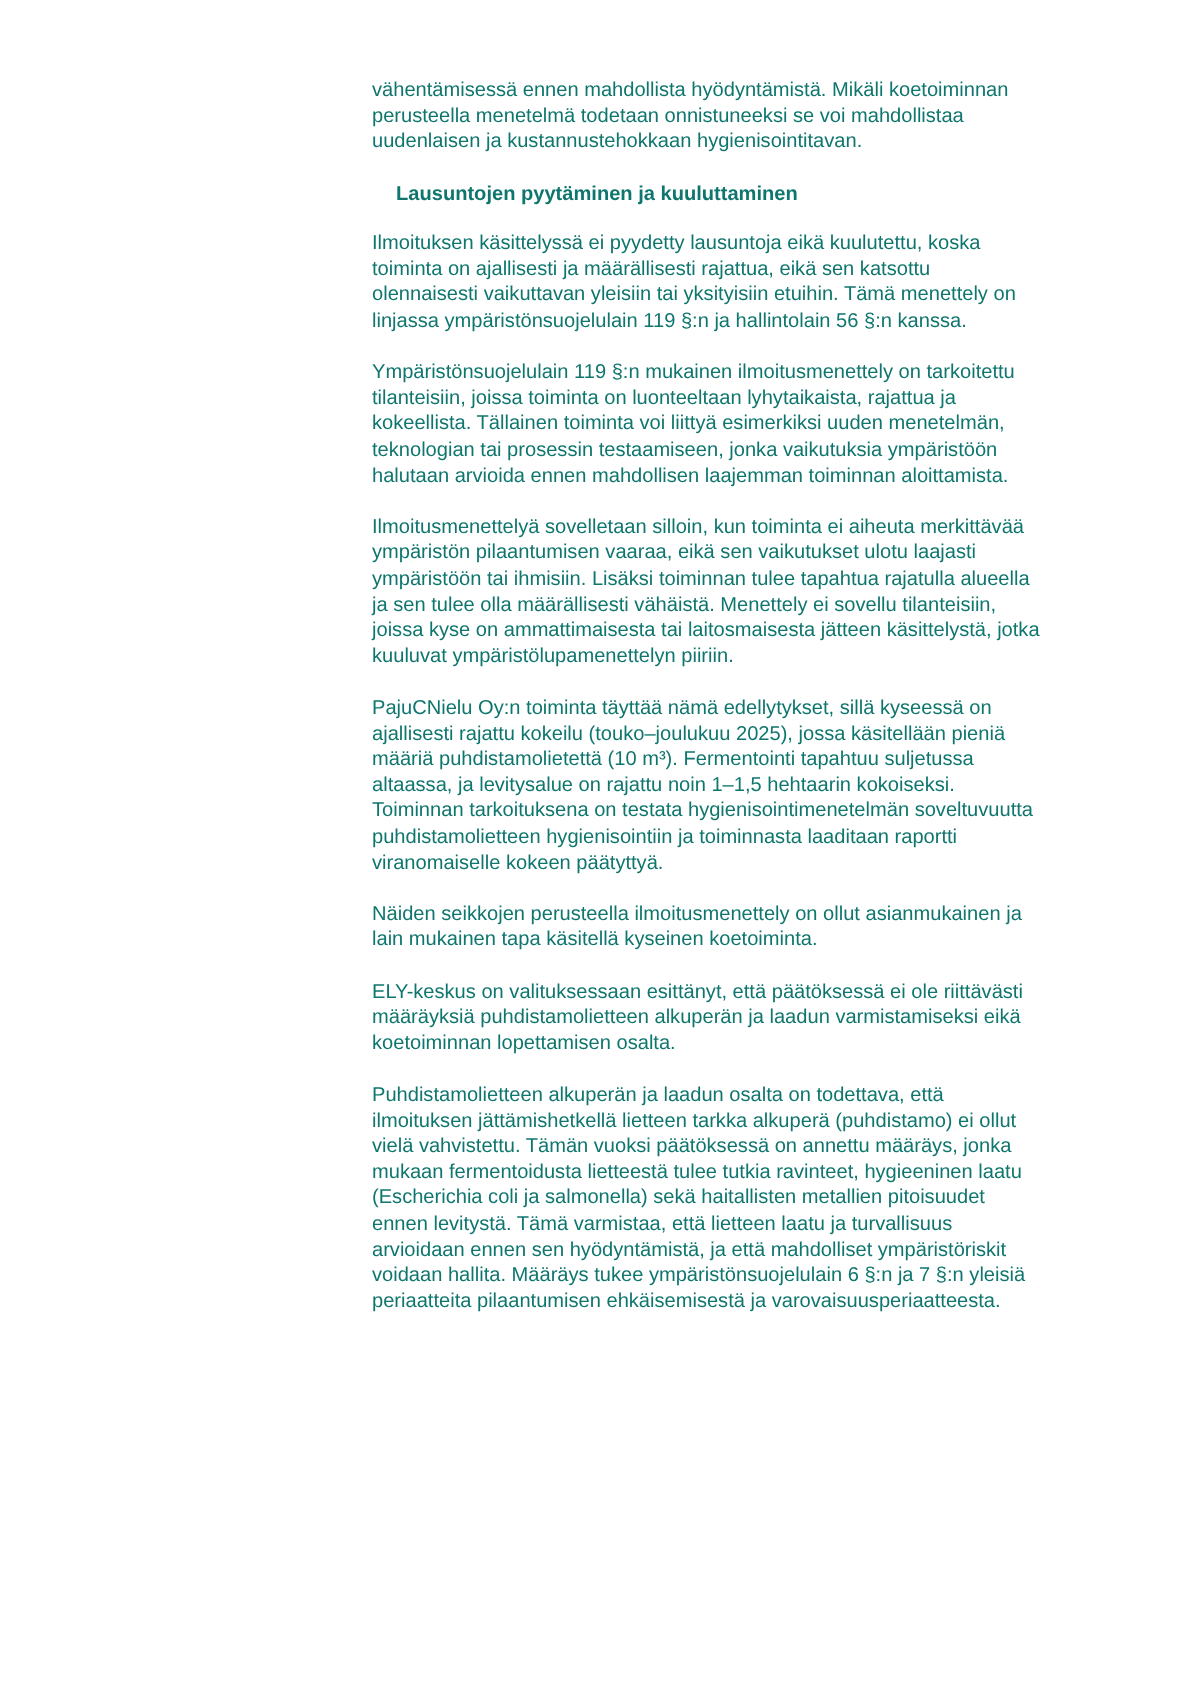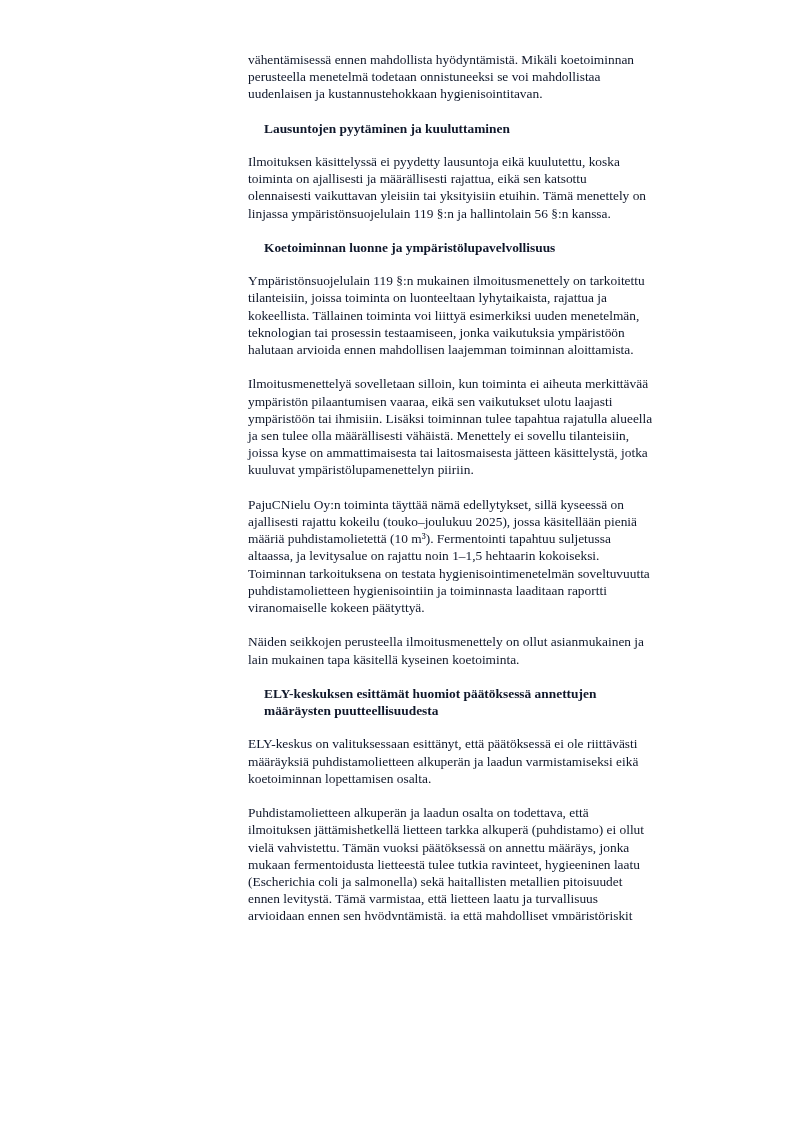--- a/index.html
+++ b/index.html
@@ -6,22 +6,22 @@
     margin: 0;
     padding: 0;
     background: #ffffff;
   }
   .page {
     position: relative;
     width: 794px;
     height: 920px;
     background: #ffffff;
     overflow: hidden;
-    font-family: Liberation Serif, serif;
-    color: #0f172a;
+    font-family: Liberation Sans, sans-serif;
+    color: #0f766e;
   }
   .content {
     position: absolute;
     left: 248px;
     top: 51px;
     width: 538px;
     font-size: 13.4px;
     line-height: 17.2px;
   }
   .para {
@@ -46,21 +46,20 @@
     <p class="para">vähentämisessä ennen mahdollista hyödyntämistä. Mikäli koetoiminnan
 perusteella menetelmä todetaan onnistuneeksi se voi mahdollistaa
 uudenlaisen ja kustannustehokkaan hygienisointitavan.</p>
 
     <h2 class="heading">Lausuntojen pyytäminen ja kuuluttaminen</h2>
     <p class="para">Ilmoituksen käsittelyssä ei pyydetty lausuntoja eikä kuulutettu, koska
 toiminta on ajallisesti ja määrällisesti rajattua, eikä sen katsottu
 olennaisesti vaikuttavan yleisiin tai yksityisiin etuihin. Tämä menettely on
 linjassa ympäristönsuojelulain 119 §:n ja hallintolain 56 §:n kanssa.</p>
 
-    <h2 class="heading">Koetoiminnan luonne ja ympäristölupavelvollisuus</h2>
 
     <p class="para">Ympäristönsuojelulain 119 §:n mukainen ilmoitusmenettely on tarkoitettu
 tilanteisiin, joissa toiminta on luonteeltaan lyhytaikaista, rajattua ja
 kokeellista. Tällainen toiminta voi liittyä esimerkiksi uuden menetelmän,
 teknologian tai prosessin testaamiseen, jonka vaikutuksia ympäristöön
 halutaan arvioida ennen mahdollisen laajemman toiminnan aloittamista.</p>
 
     <p class="para">Ilmoitusmenettelyä sovelletaan silloin, kun toiminta ei aiheuta merkittävää
 ympäristön pilaantumisen vaaraa, eikä sen vaikutukset ulotu laajasti
 ympäristöön tai ihmisiin. Lisäksi toiminnan tulee tapahtua rajatulla alueella
@@ -72,22 +71,20 @@
 ajallisesti rajattu kokeilu (touko–joulukuu 2025), jossa käsitellään pieniä
 määriä puhdistamolietettä (10 m³). Fermentointi tapahtuu suljetussa
 altaassa, ja levitysalue on rajattu noin 1–1,5 hehtaarin kokoiseksi.
 Toiminnan tarkoituksena on testata hygienisointimenetelmän soveltuvuutta
 puhdistamolietteen hygienisointiin ja toiminnasta laaditaan raportti
 viranomaiselle kokeen päätyttyä.</p>
 
     <p class="para">Näiden seikkojen perusteella ilmoitusmenettely on ollut asianmukainen ja
 lain mukainen tapa käsitellä kyseinen koetoiminta.</p>
 
-    <h2 class="heading">ELY-keskuksen esittämät huomiot päätöksessä annettujen
-määräysten puutteellisuudesta</h2>
     <p class="para">ELY-keskus on valituksessaan esittänyt, että päätöksessä ei ole riittävästi
 määräyksiä puhdistamolietteen alkuperän ja laadun varmistamiseksi eikä
 koetoiminnan lopettamisen osalta.</p>
 
     <p class="para">Puhdistamolietteen alkuperän ja laadun osalta on todettava, että
 ilmoituksen jättämishetkellä lietteen tarkka alkuperä (puhdistamo) ei ollut
 vielä vahvistettu. Tämän vuoksi päätöksessä on annettu määräys, jonka
 mukaan fermentoidusta lietteestä tulee tutkia ravinteet, hygieeninen laatu
 (Escherichia coli ja salmonella) sekä haitallisten metallien pitoisuudet
 ennen levitystä. Tämä varmistaa, että lietteen laatu ja turvallisuus

